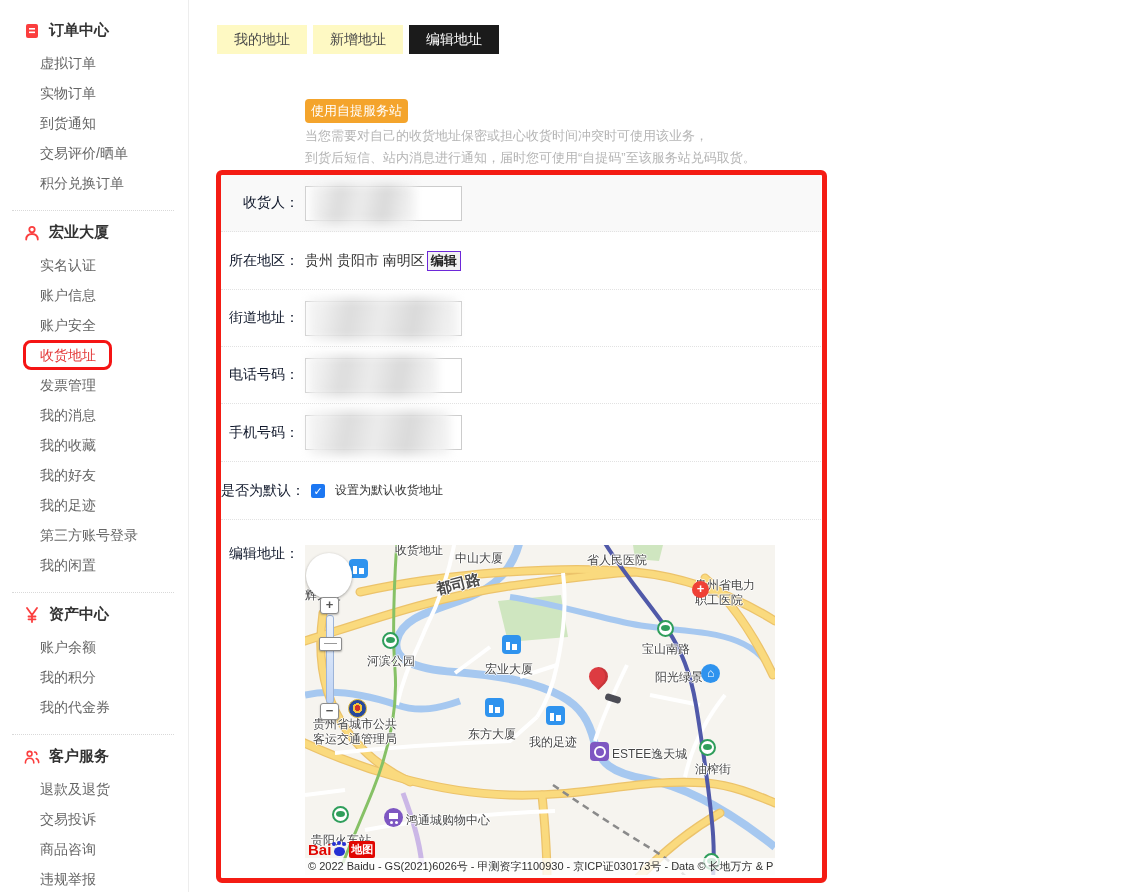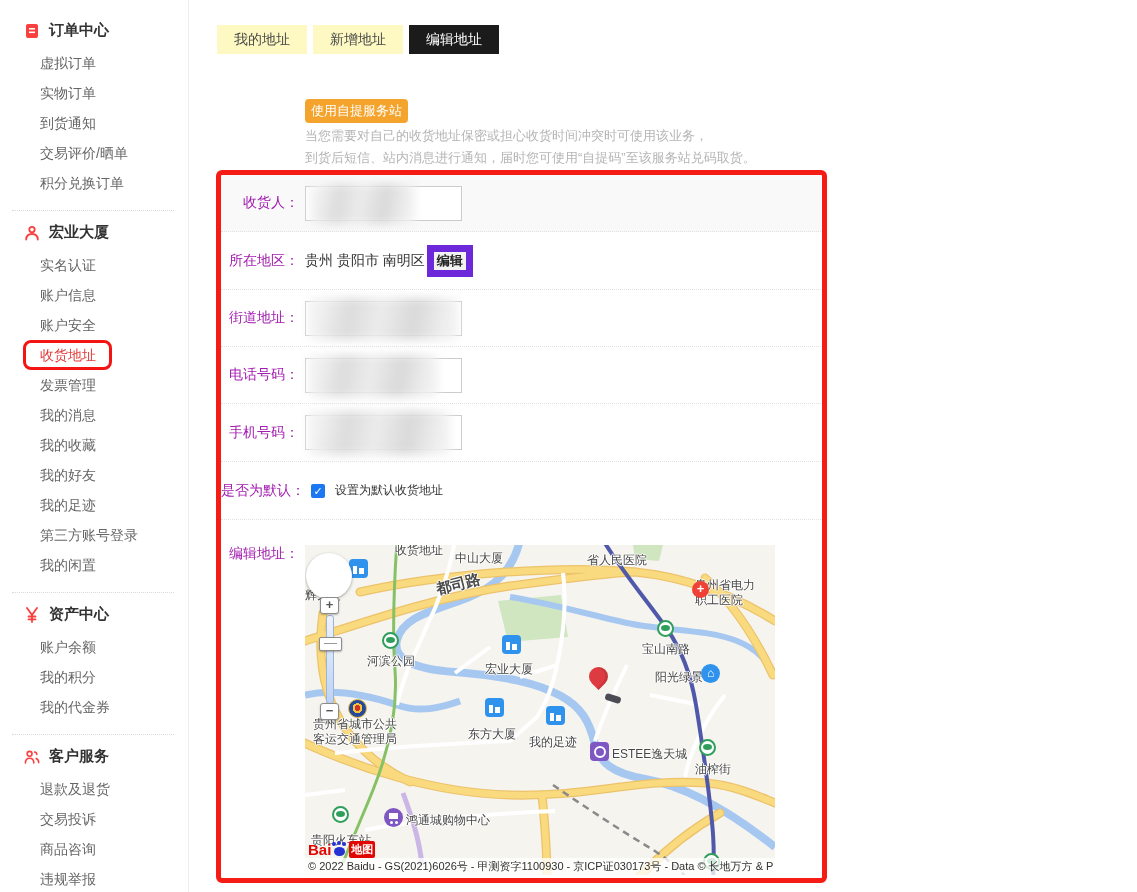--- a/index.html
+++ b/index.html
@@ -30,37 +30,37 @@
               border-radius:4px;cursor:pointer;padding:0 6px;box-sizing:border-box;}
   .pickup-desc{position:absolute;left:305px;top:125px;font-size:13px;color:#b5b5b5;line-height:22px;}
 
   
   .anno-form{position:absolute;left:216px;top:170px;width:601px;height:703px;
              border:5px solid #f41c14;border-radius:6px;pointer-events:none;z-index:9;}
 
   
   .form{position:absolute;left:221px;top:175px;width:600px;}
   .frow{display:flex;align-items:center;border-bottom:1px dotted #e2e2e2;box-sizing:border-box;}
-  .flabel{width:78px;text-align:right;font-size:14px;color:#a21caf;flex:none;margin-right:6px;white-space:nowrap;}
+  .flabel{width:78px;text-align:right;font-size:14px;color:#0f172a;flex:none;margin-right:6px;white-space:nowrap;}
   .frow1{height:57px;background:#f9f9f9;}
   .frow2{height:58px;}
   .frow3{height:57px;}
   .frow4{height:57px;}
   .frow5{height:58px;}
   .frow6{height:58px;}
   .frow7{height:355px;border-bottom:none;align-items:flex-start;padding-top:25px;}
   .finput{width:155px;height:33px;border:1px solid #ccc;background:#fff;position:relative;}
   .blob{position:absolute;filter:blur(5px);border-radius:6px;
         background:linear-gradient(100deg,#f2f2f2 8%,#dcdcdc 28%,#ececec 48%,#d9d9d9 70%,#f1f1f1 92%);}
   .blob1{left:4px;top:-3px;width:105px;height:40px;}
   .blob3{left:2px;top:-4px;width:150px;height:42px;}
   .blob4{left:2px;top:-4px;width:130px;height:42px;}
   .blob5{left:2px;top:-5px;width:142px;height:44px;}
   .rtext{font-size:14px;color:#333;}
-  .edit-btn{display:inline-block;border:7px solid #6d28d9;background:#f2f2f2;font-size:13px;font-weight:bold;
+  .edit-btn{display:inline-block;border:1px solid #6d28d9;background:#f2f2f2;font-size:13px;font-weight:bold;
             color:#222;padding:1px 3px;margin-left:2px;line-height:16px;cursor:pointer;}
   .cbx{width:14px;height:14px;background:#1c77f2;border-radius:2px;color:#fff;font-size:11px;
        line-height:14px;text-align:center;cursor:pointer;margin-left:6px;flex:none;}
   .cbx-label{font-size:12px;color:#333;margin-left:10px;}
 
   
   .map{position:relative;width:470px;height:330px;background:#f6f4ef;overflow:hidden;flex:none;cursor:grab;}
   .map svg.base{position:absolute;left:0;top:0;z-index:0;}
   .maplabel{position:absolute;font-size:12px;color:#454545;white-space:nowrap;z-index:2;
             text-shadow:1px 0 0 #fff,-1px 0 0 #fff,0 1px 0 #fff,0 -1px 0 #fff;}

